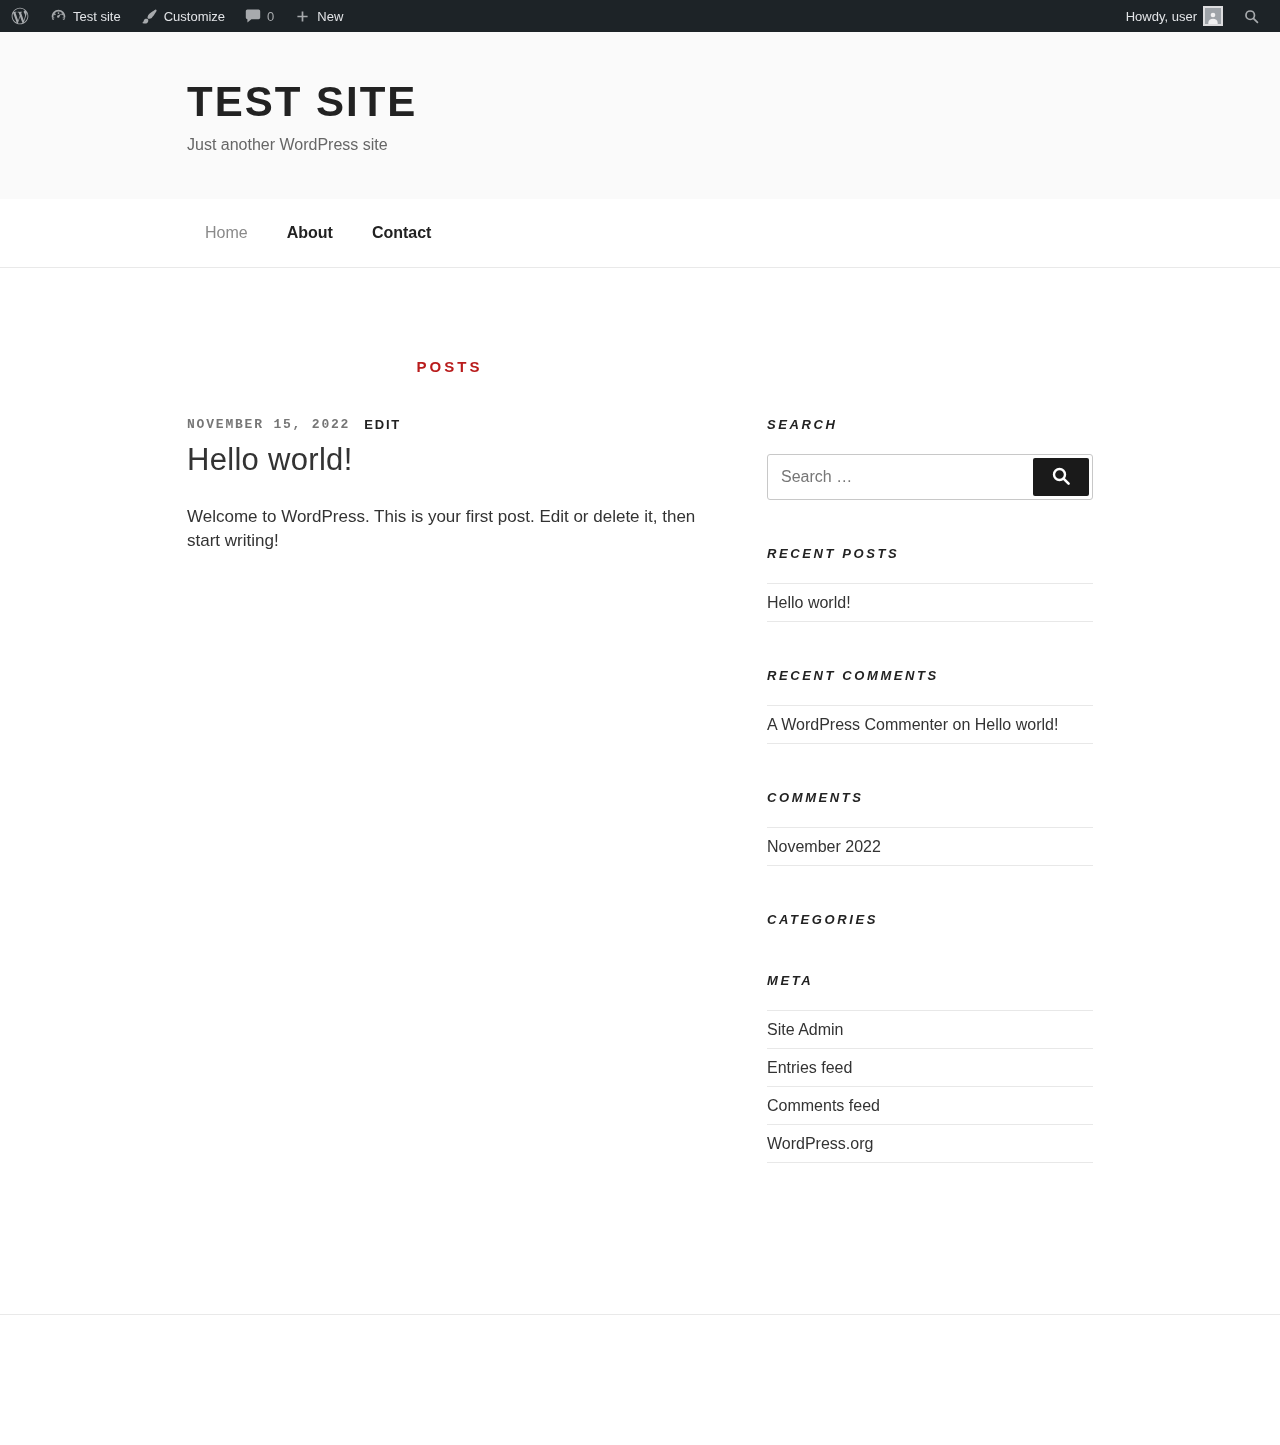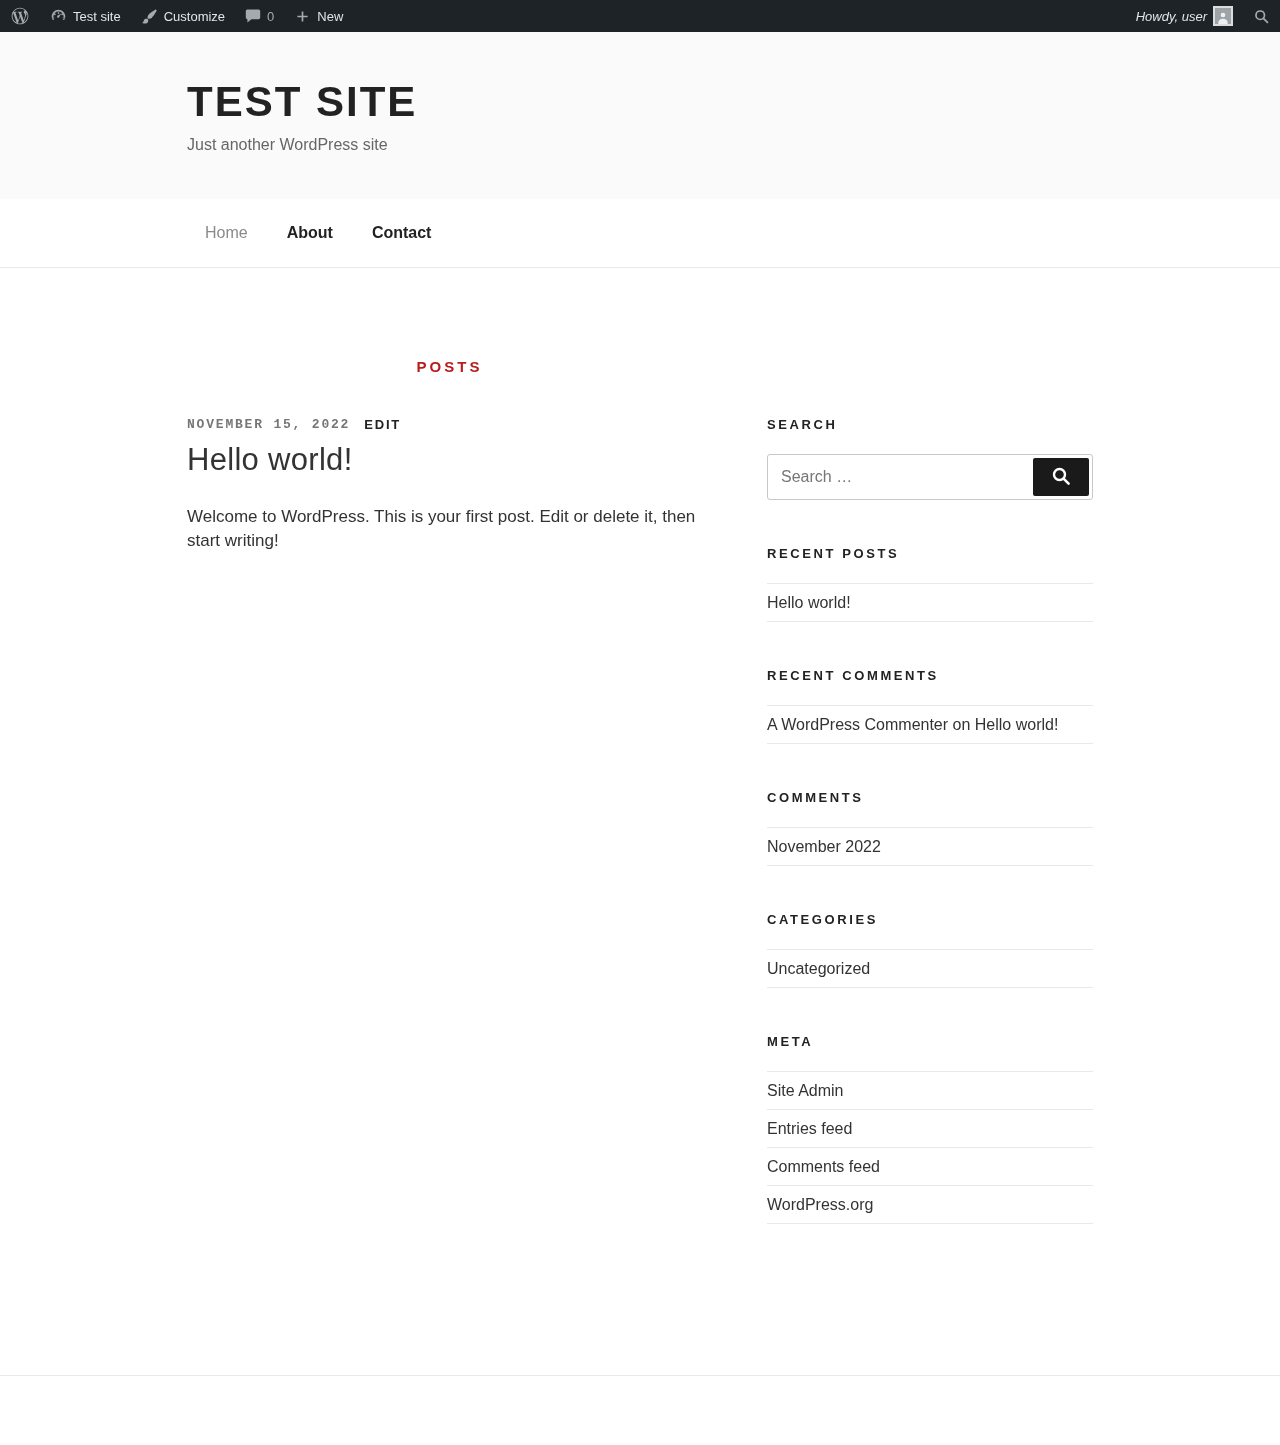--- a/index.html
+++ b/index.html
@@ -23,21 +23,21 @@
     color: #e2e4e7;
   }
   .ab-group { display: flex; align-items: center; height: 100%; }
   .ab-item {
     display: flex; align-items: center; gap: 6px;
     padding: 0 10px; height: 100%; cursor: pointer;
     color: #e2e4e7; text-decoration: none; white-space: nowrap;
   }
   .ab-item svg { display: block; flex: 0 0 auto; }
   .ab-count { color: #a7aaad; }
-  .ab-right { padding-right: 0; font-style: italic; }
+  .ab-right { padding-right: 10px; }
   .avatar {
     width: 20px; height: 20px; background: #dcdcde;
     display: flex; align-items: center; justify-content: center;
   }
   .avatar-inner {
     width: 16px; height: 16px; background: #9ea3a8;
     display: flex; align-items: flex-end; justify-content: center; overflow: hidden;
   }
 
   
@@ -79,21 +79,21 @@
   .entry-title {
     margin: 9px 0 27px; font-size: 31px; font-weight: 300;
     color: #333; letter-spacing: 0.3px; cursor: pointer;
   }
   .entry-body { margin: 0; font-size: 17px; line-height: 24px; color: #333; }
 
   
   .widget { margin-bottom: 46px; }
   .widget-title {
     margin: 0 0 22px; font-size: 13px; font-weight: 700;
-    letter-spacing: 2.6px; color: #222;
+    letter-spacing: 2.6px; color: #222; font-style: italic;
   }
   .widget-list { list-style: none; margin: 0; padding: 0; border-top: 1px solid #e8e8e8; }
   .widget-list li {
     border-bottom: 1px solid #e8e8e8; padding: 9px 0;
     font-size: 16px; line-height: 19px; color: #333;
   }
   .widget-list a { color: #333; text-decoration: none; cursor: pointer; }
 
   .search-form {
     display: flex; align-items: stretch;
@@ -253,25 +253,20 @@
       <h4 class="widget-title">COMMENTS</h4>
       <ul class="widget-list">
         <li>
           <a>November 2022</a>
         </li>
       </ul>
     </section>
 
     <section class="widget">
       <h4 class="widget-title">CATEGORIES</h4>
-      <ul class="widget-list">
-        <li>
-          <a>Uncategorized</a>
-        </li>
-      </ul>
     </section>
 
     <section class="widget">
       <h4 class="widget-title">META</h4>
       <ul class="widget-list">
         <li><a>Site Admin</a></li>
         <li><a>Entries feed</a></li>
         <li><a>Comments feed</a></li>
         <li><a>WordPress.org</a></li>
       </ul>

